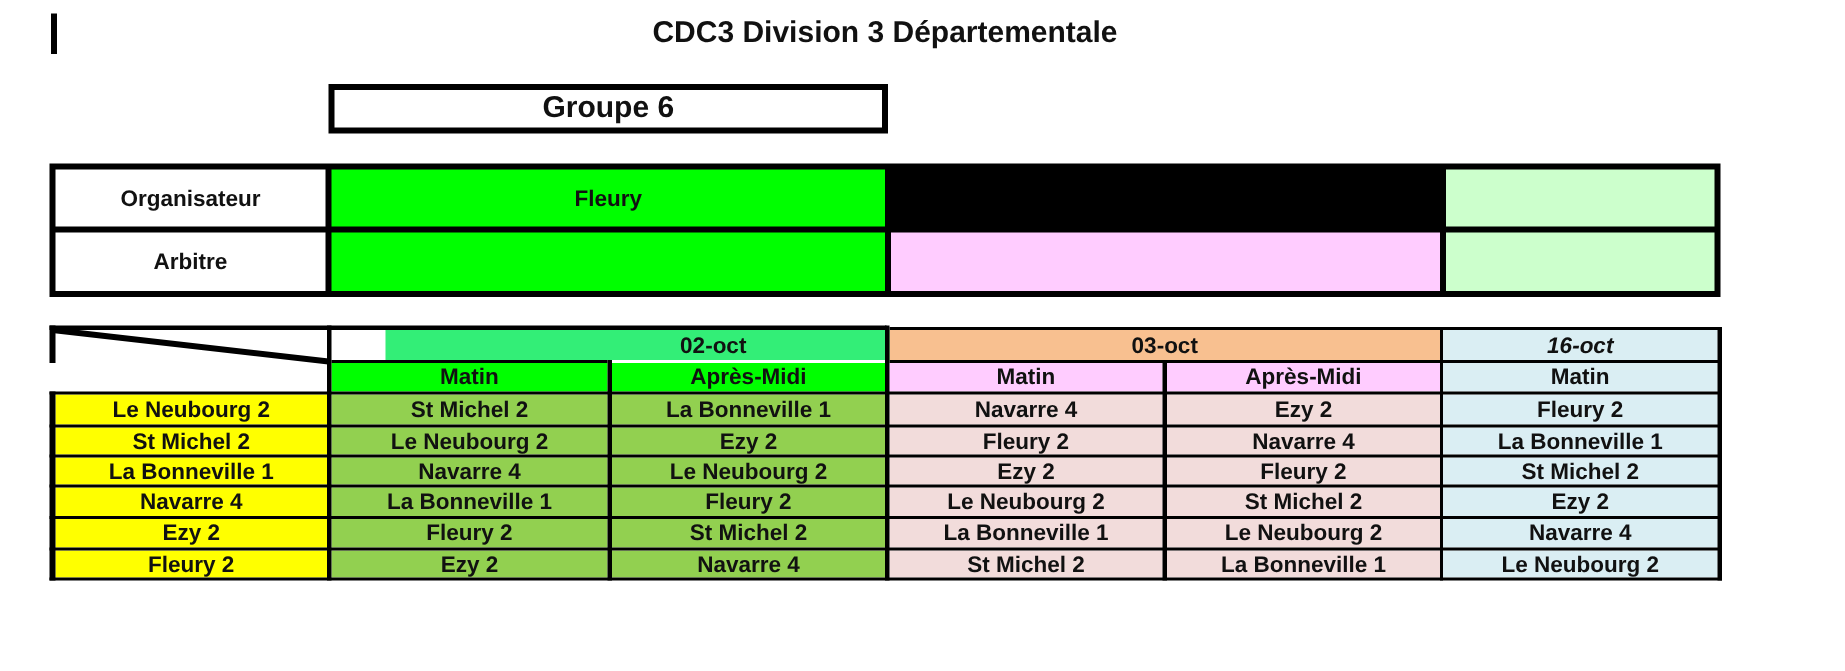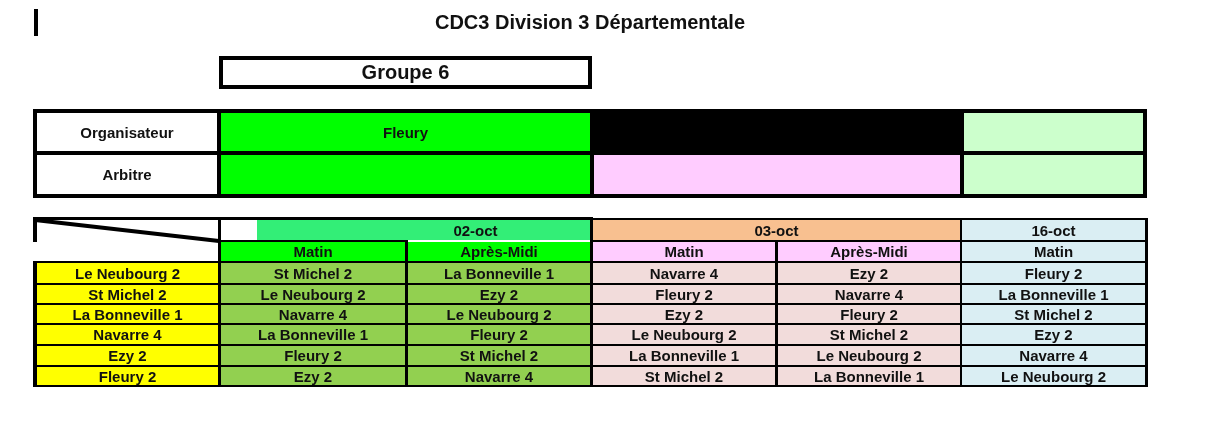--- a/index.html
+++ b/index.html
@@ -44,21 +44,21 @@
 <div class="abs" style="left:0;top:0;width:1230px;height:447px;">
 
   <div class="hl" style="left:33px;top:217px;width:558px;height:3px;"></div>
   <div class="hl" style="left:33px;top:217px;width:4px;height:25px;"></div>
   <svg class="abs" style="left:33px;top:217px;" width="190" height="30">
     <line x1="2" y1="3" x2="186" y2="24" stroke="#000" stroke-width="4"></line>
   </svg>
 
   <div class="cell" style="left:221px;top:220px;width:437px;height:20px;background:#33ee77;margin-left:36px;">02-oct</div>
   <div class="cell" style="left:593px;top:220px;width:367px;height:20px;background:#f8c090;">03-oct</div>
-  <div class="cell" style="left:962px;top:220px;width:183px;height:20px;background:#daeef3;">16-oct</div>
+  <div class="cell" style="left:962px;top:220px;width:183px;height:20px;background:#daeef3;font-style:italic;">16-oct</div>
 
   <div class="cell" style="left:221px;top:242px;width:184px;height:19px;background:#00ff00;">Matin</div>
   <div class="cell" style="left:408px;top:242px;width:182px;height:19px;background:#00ff00;">Après-Midi</div>
   <div class="cell" style="left:593px;top:242px;width:182px;height:19px;background:#ffccff;">Matin</div>
   <div class="cell" style="left:778px;top:242px;width:182px;height:19px;background:#ffccff;">Après-Midi</div>
   <div class="cell" style="left:962px;top:242px;width:183px;height:19px;background:#daeef3;">Matin</div>
 
   <div>
     <div class="cell" style="left:37px;top:263px;width:181px;height:20px;background:#ffff00;">Le Neubourg 2</div>
     <div class="cell" style="left:221px;top:263px;width:184px;height:20px;background:#92d050;">St Michel 2</div>

